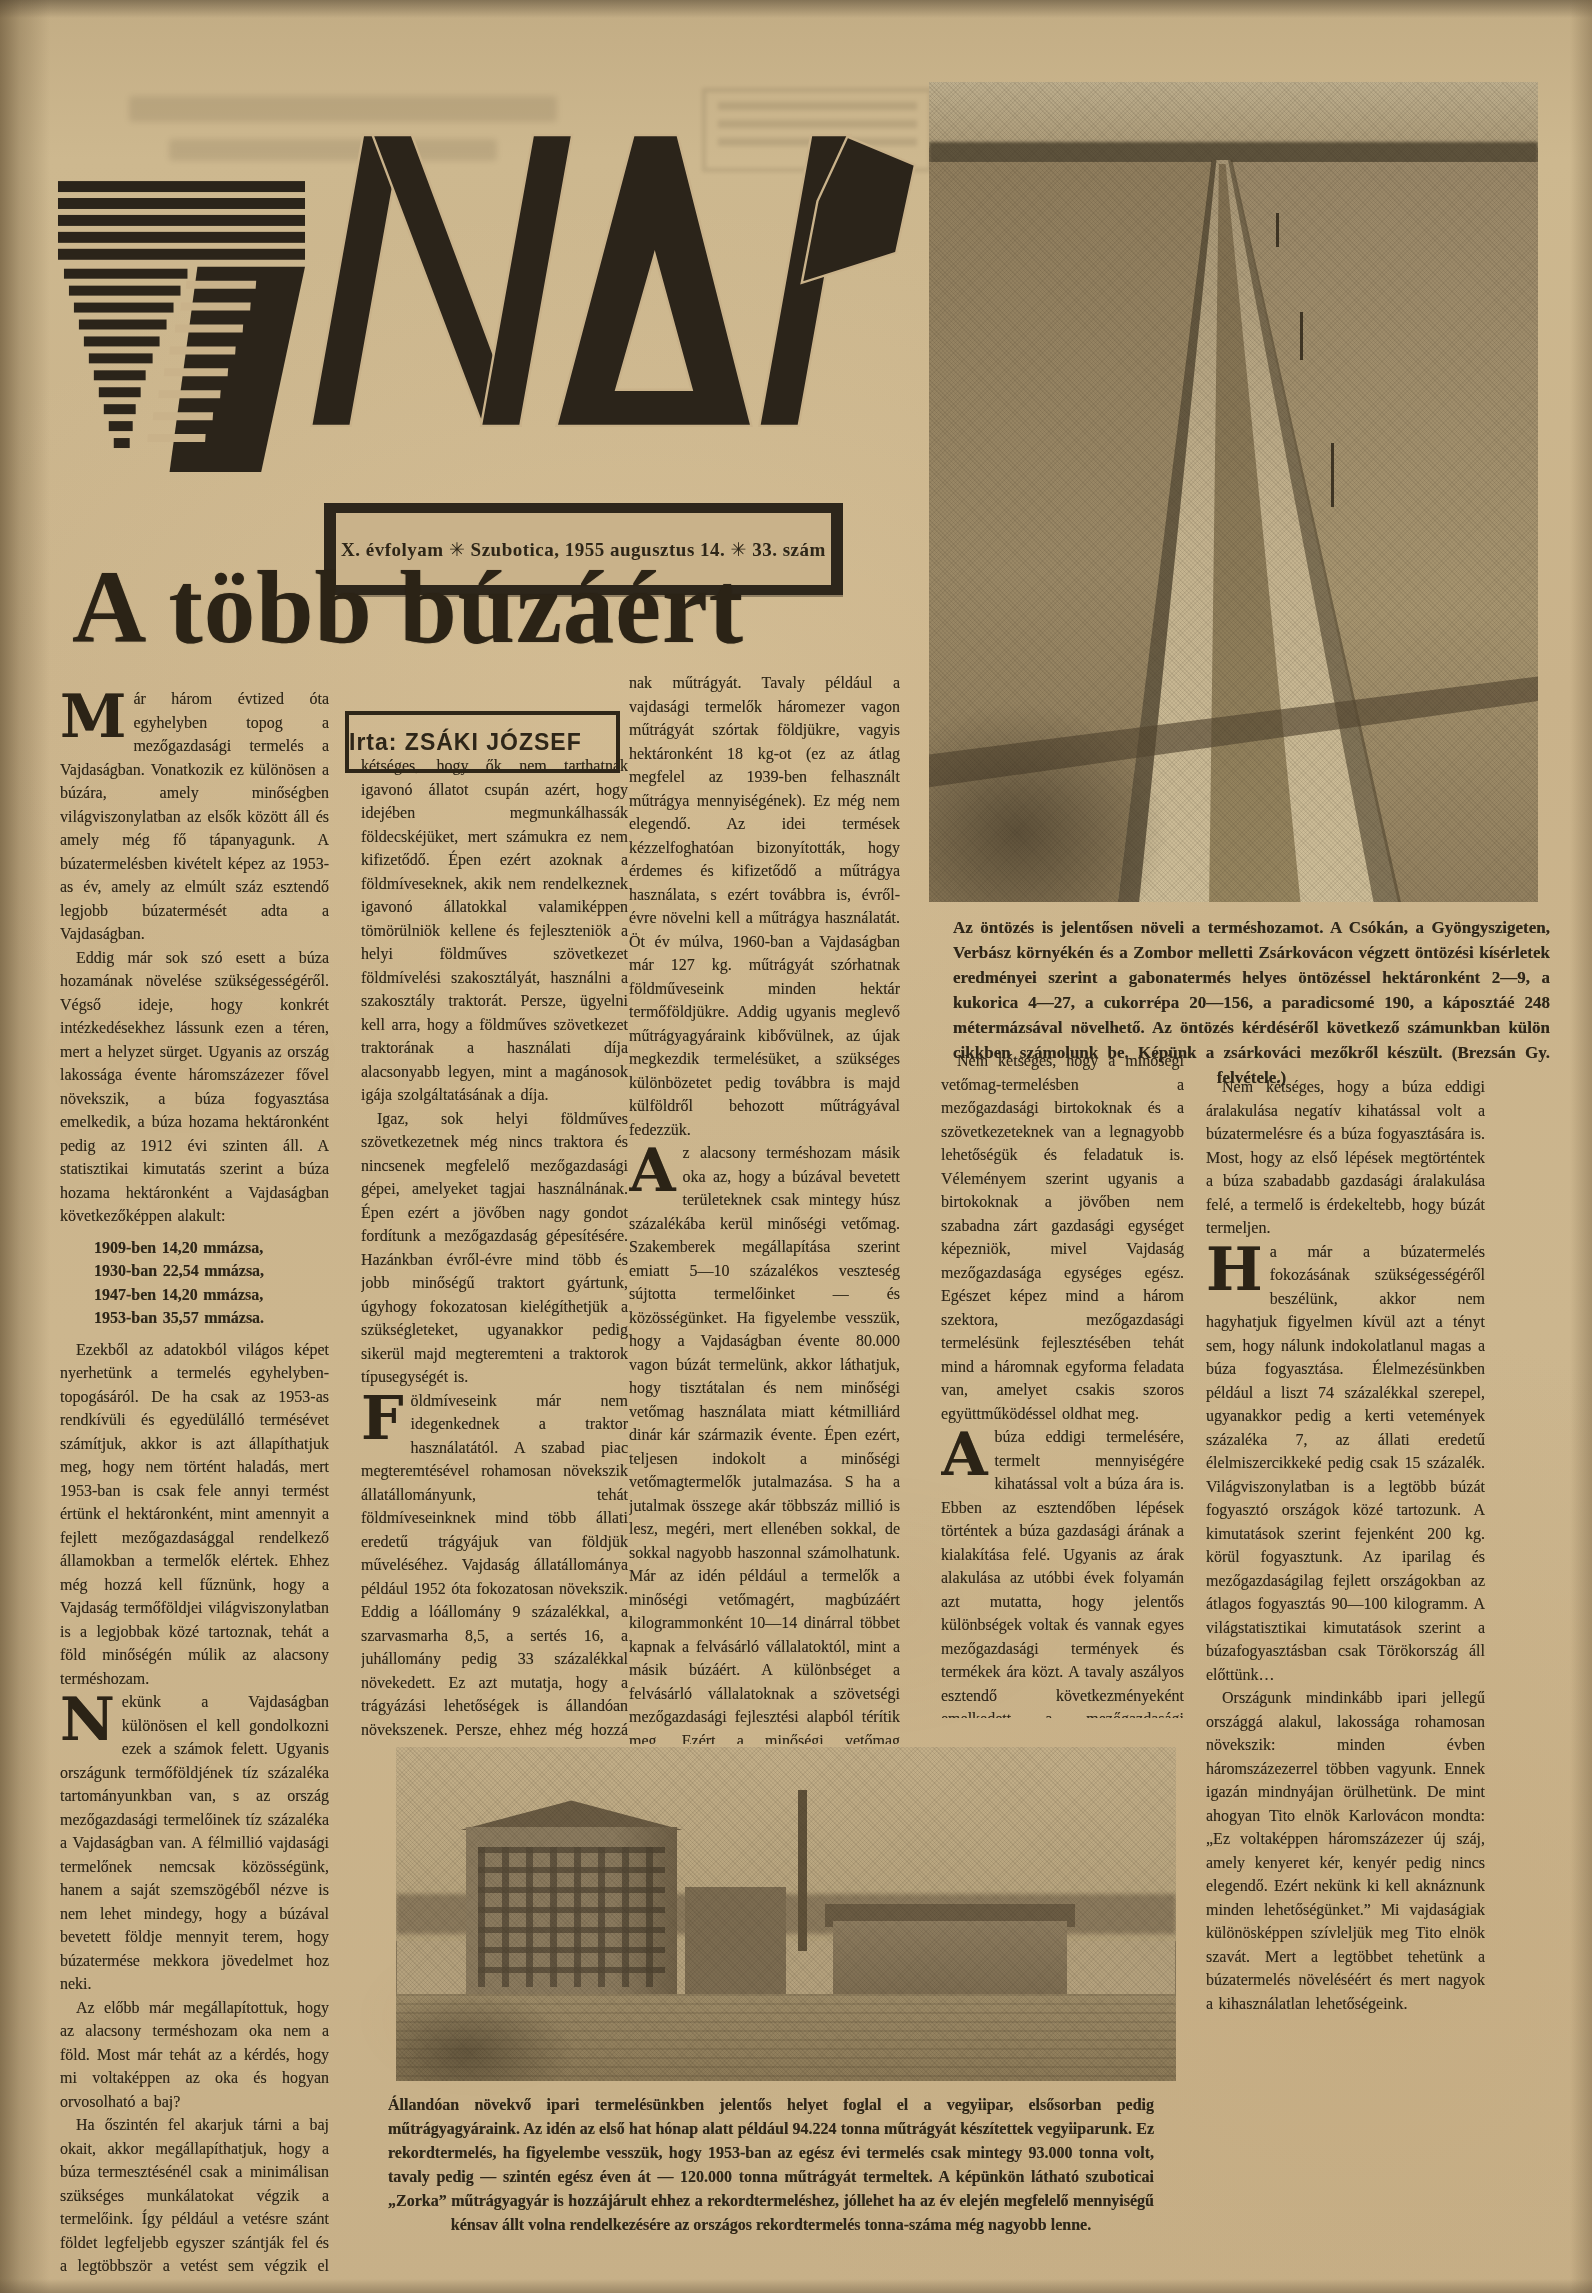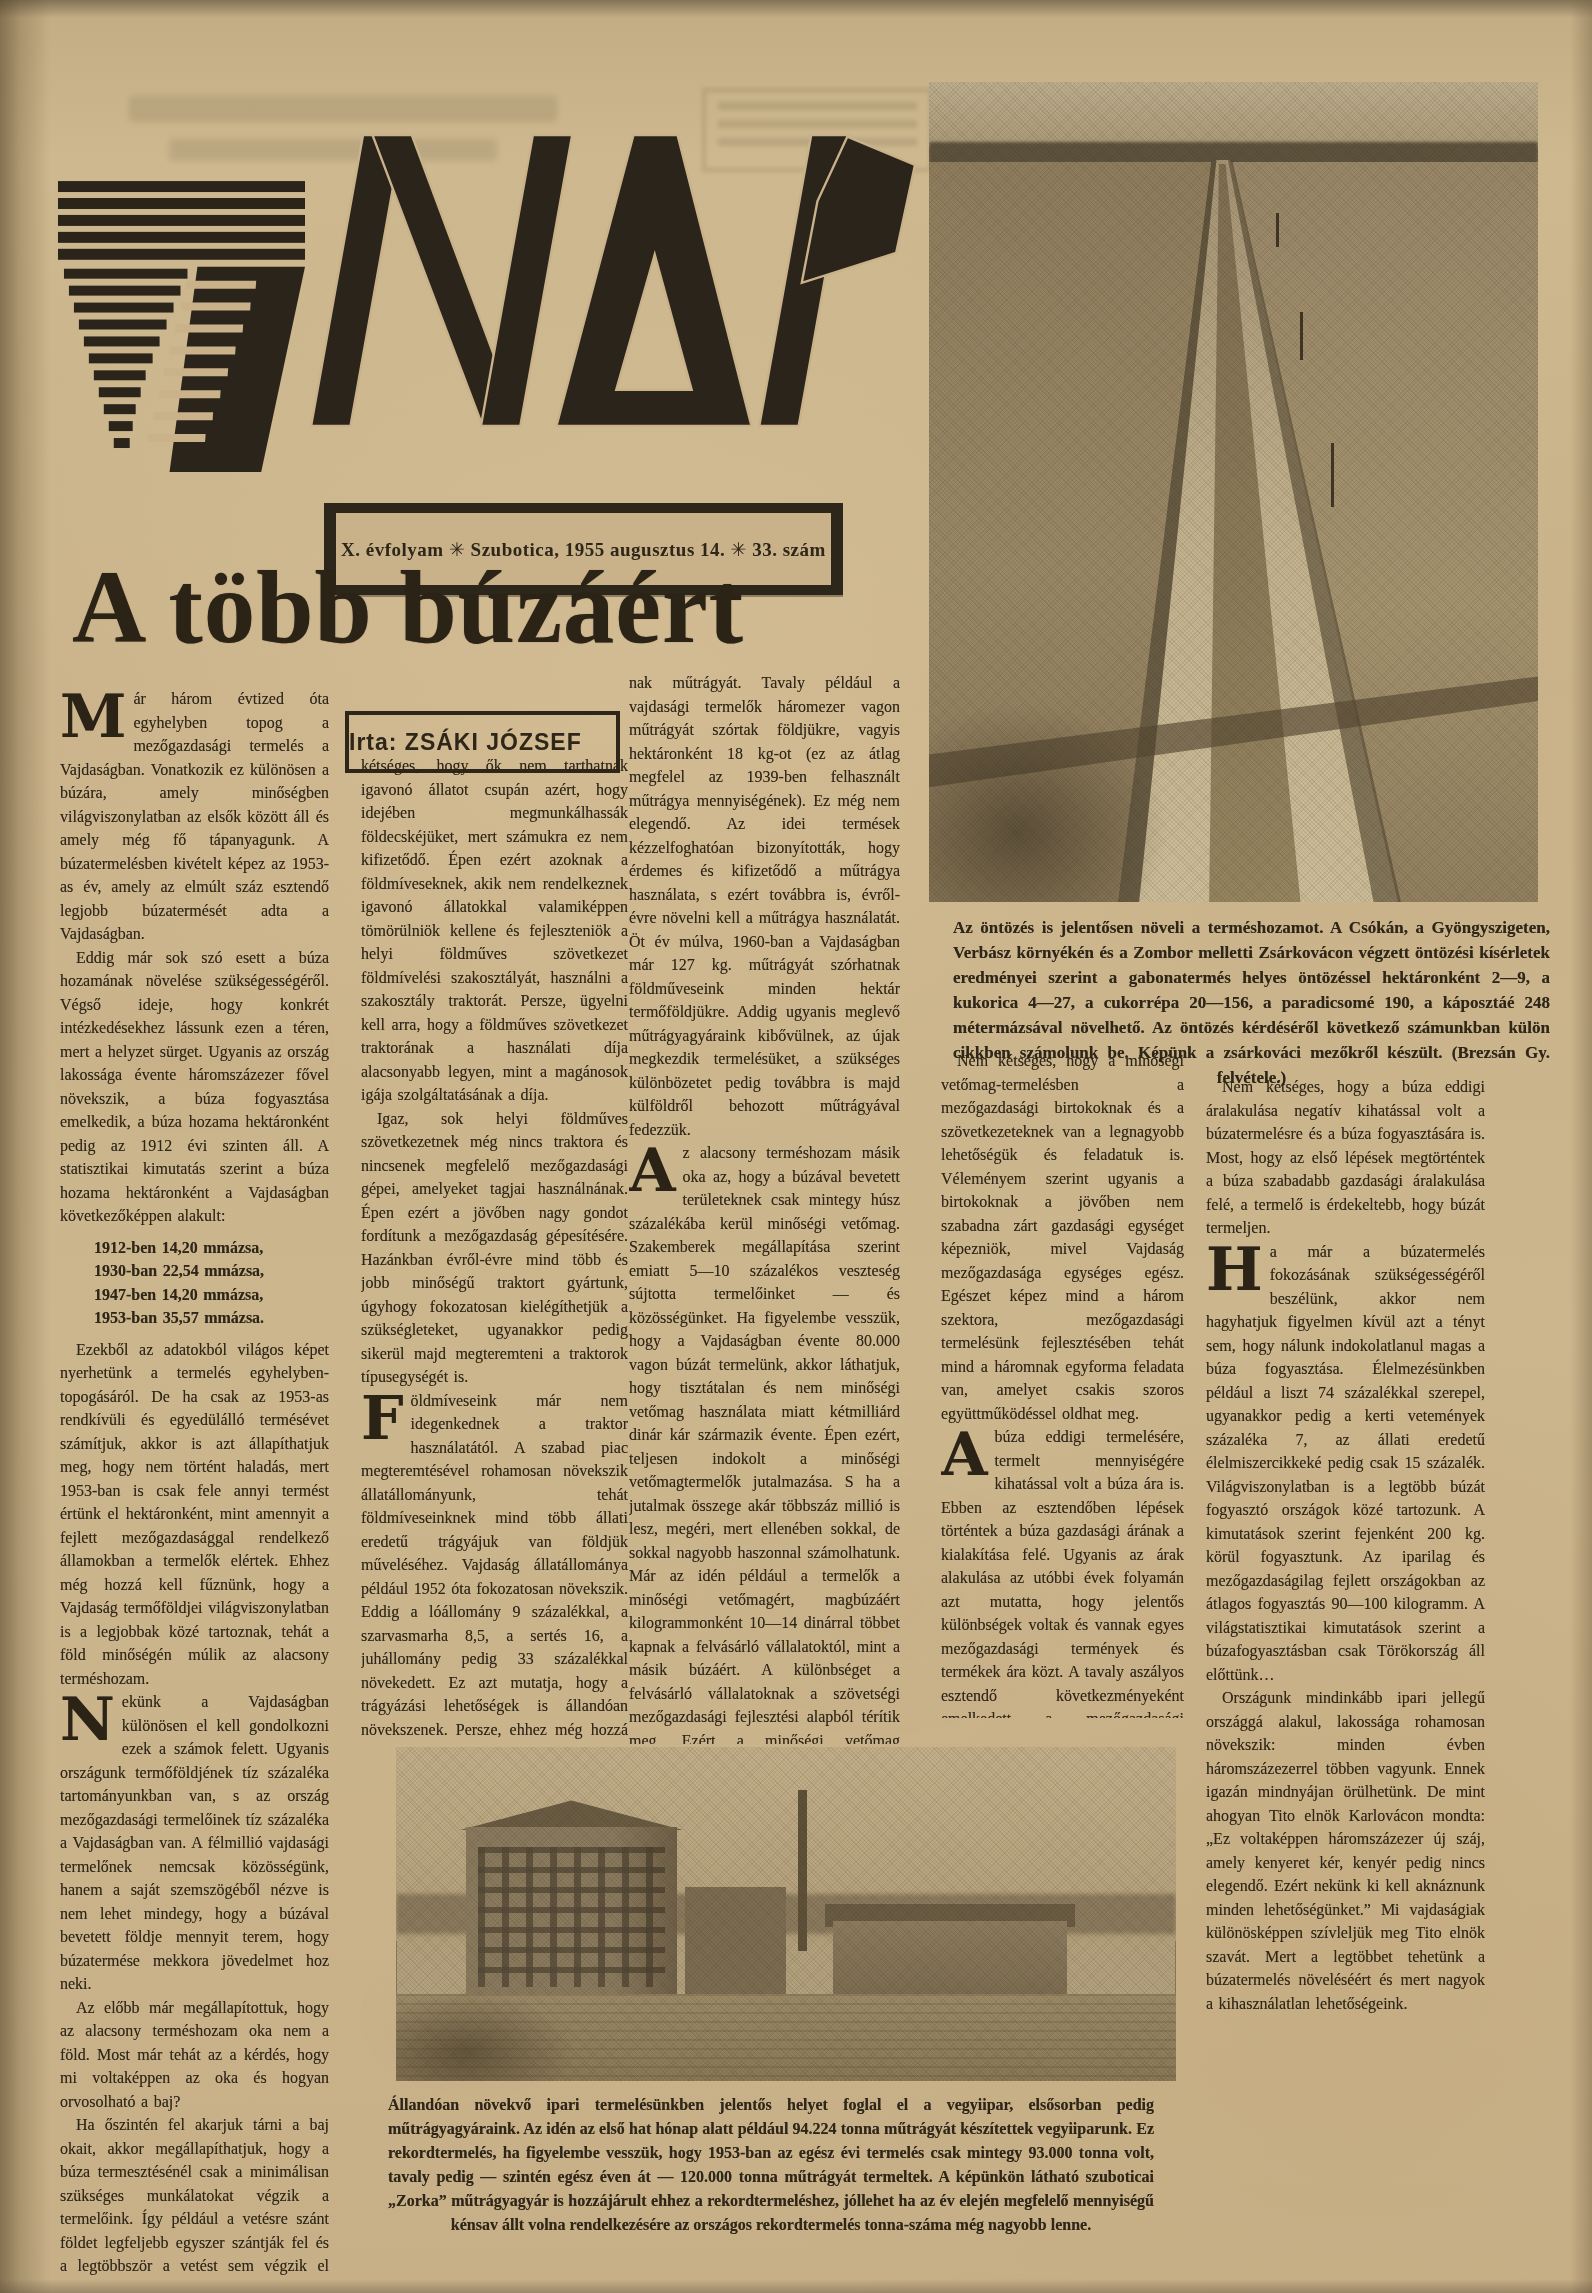--- a/index.html
+++ b/index.html
@@ -231,21 +231,21 @@
     <div class="pb-streaks"></div>
     <div class="pb-blob"></div>
     <div class="halftone"></div>
   </div>
   <div class="caption caption-bottom">Állandóan növekvő ipari termelésünkben jelentős helyet foglal el a vegyiipar, elsősorban pedig műtrágyagyáraink. Az idén az első hat hónap alatt például 94.224 tonna műtrágyát készítettek vegyiiparunk. Ez rekordtermelés, ha figyelembe vesszük, hogy 1953-ban az egész évi termelés csak mintegy 93.000 tonna volt, tavaly pedig — szintén egész éven át — 120.000 tonna műtrágyát termeltek. A képünkön látható szuboticai „Zorka” műtrágyagyár is hozzájárult ehhez a rekordtermeléshez, jóllehet ha az év elején megfelelő mennyiségű kénsav állt volna rendelkezésére az országos rekordtermelés tonna-száma még nagyobb lenne.</div>
 
   <div id="col1" class="col">
       <p class="has-drop"><span class="dc">M</span>ár három évtized óta egyhelyben topog a mezőgazdasági termelés a Vajdaságban. Vonatkozik ez különösen a búzára, amely minőségben világviszonylatban az elsők között áll és amely még fő tápanyagunk. A búzatermelésben kivételt képez az 1953-as év, amely az elmúlt száz esztendő legjobb búzatermését adta a Vajdaságban.</p>
       <p>Eddig már sok szó esett a búza hozamának növelése szükségességéről. Végső ideje, hogy konkrét intézkedésekhez lássunk ezen a téren, mert a helyzet sürget. Ugyanis az ország lakossága évente háromszázezer fővel növekszik, a búza fogyasztása emelkedik, a búza hozama hektáronként pedig az 1912 évi szinten áll. A statisztikai kimutatás szerint a búza hozama hektáronként a Vajdaságban következőképpen alakult:</p>
       <div class="stats">
-        <div>1912-ben 14,20 mmázsa,</div>
+        <div>1909-ben 14,20 mmázsa,</div>
         <div>1930-ban 22,54 mmázsa,</div>
         <div>1947-ben 14,20 mmázsa,</div>
         <div>1953-ban 35,57 mmázsa.</div>
       </div>
       <p>Ezekből az adatokból világos képet nyerhetünk a termelés egyhelyben-topogásáról. De ha csak az 1953-as rendkívüli és egyedülálló termésévet számítjuk, akkor is azt állapíthatjuk meg, hogy nem történt haladás, mert 1953-ban is csak fele annyi termést értünk el hektáronként, mint amennyit a fejlett mezőgazdasággal rendelkező államokban a termelők elértek. Ehhez még hozzá kell fűznünk, hogy a Vajdaság termőföldjei világviszonylatban is a legjobbak közé tartoznak, tehát a föld minőségén múlik az alacsony terméshozam.</p>
       <p class="has-drop"><span class="dc">N</span>ekünk a Vajdaságban különösen el kell gondolkozni ezek a számok felett. Ugyanis országunk termőföldjének tíz százaléka tartományunkban van, s az ország mezőgazdasági termelőinek tíz százaléka a Vajdaságban van. A félmillió vajdasági termelőnek nemcsak közösségünk, hanem a saját szemszögéből nézve is nem lehet mindegy, hogy a búzával bevetett földje mennyit terem, hogy búzatermése mekkora jövedelmet hoz neki.</p>
       <p>Az előbb már megállapítottuk, hogy az alacsony terméshozam oka nem a föld. Most már tehát az a kérdés, hogy mi voltaképpen az oka és hogyan orvosolható a baj?</p>
       <p>Ha őszintén fel akarjuk tárni a baj okait, akkor megállapíthatjuk, hogy a búza termesztésénél csak a minimálisan szükséges munkálatokat végzik a termelőink. Így például a vetésre szánt földet legfeljebb egyszer szántják fel és a legtöbbször a vetést sem végzik el idejében. A magánparasztok, különösen pedig a kisparasztok azért nem tudnak idejében elvetni, mert kevés igavonó állatuk van. Nem</p>
     </div>
   <div id="col2" class="col">

